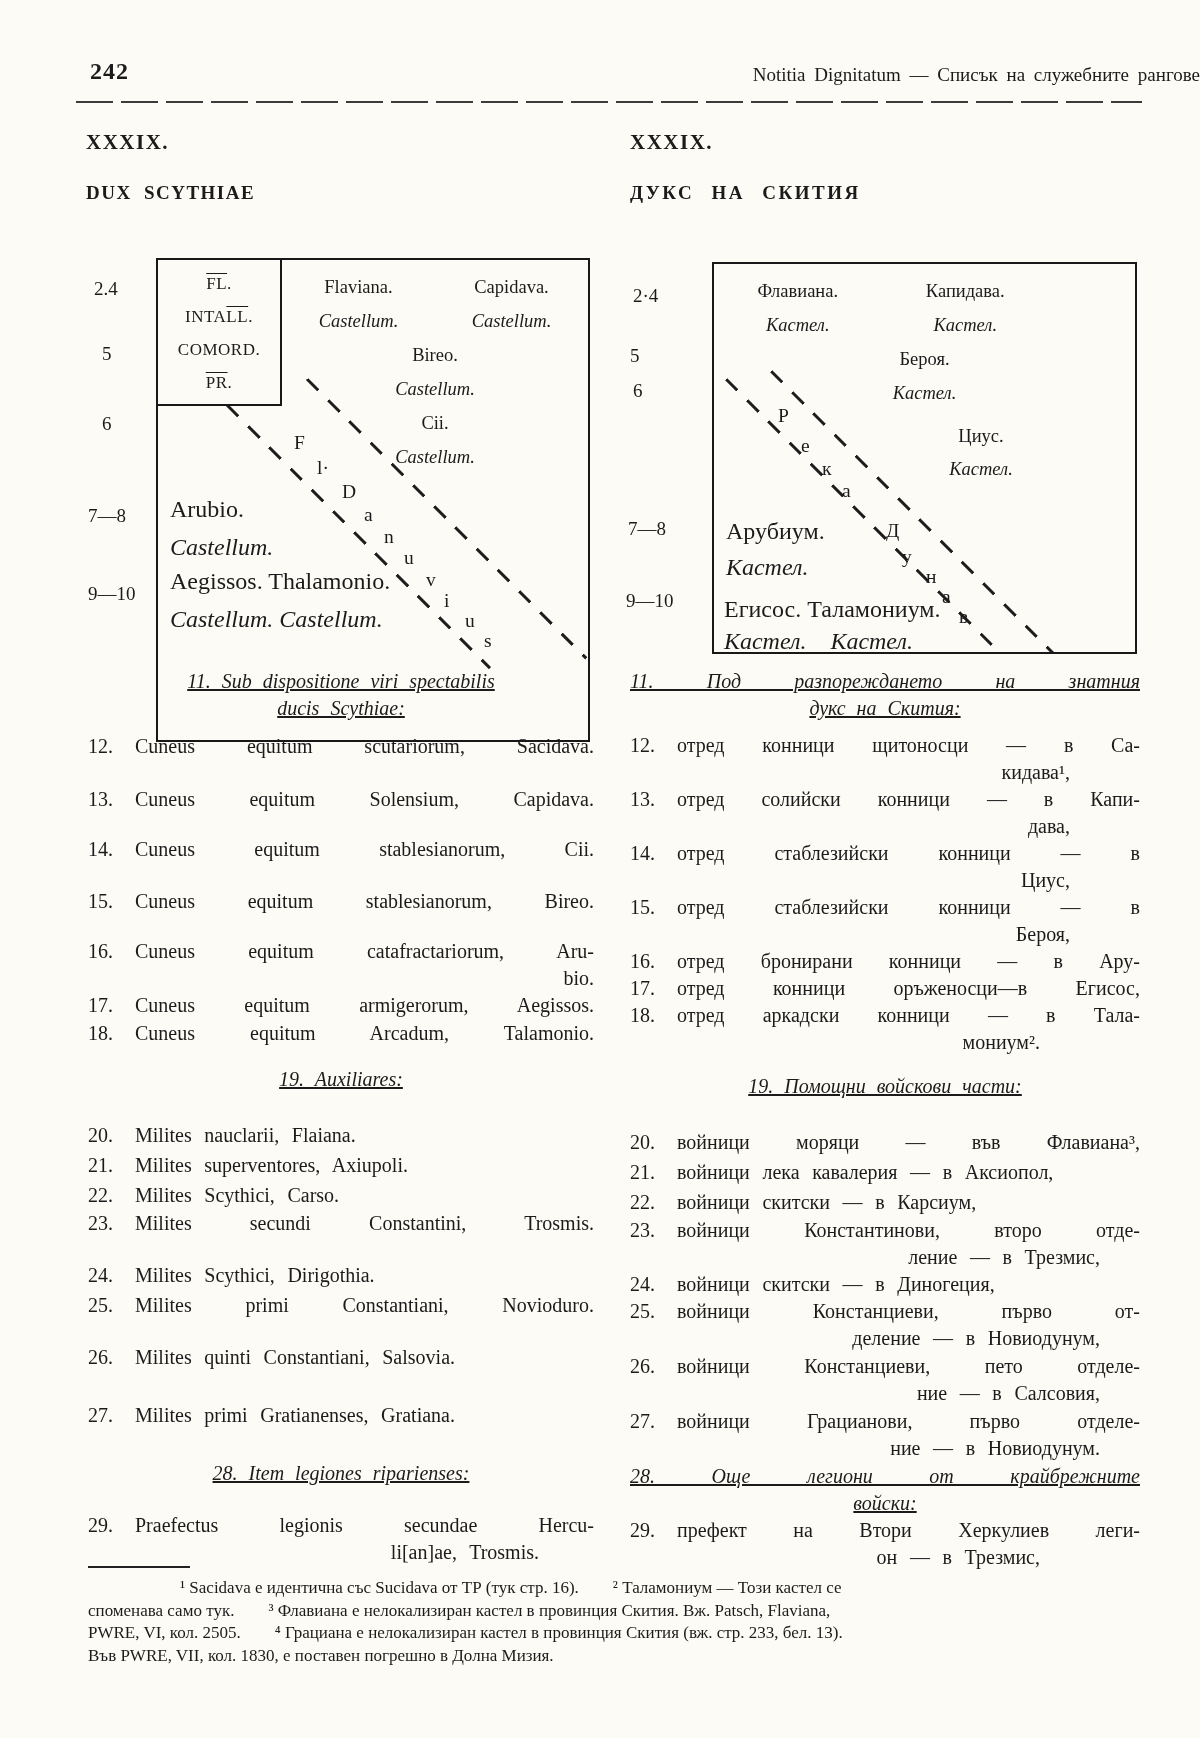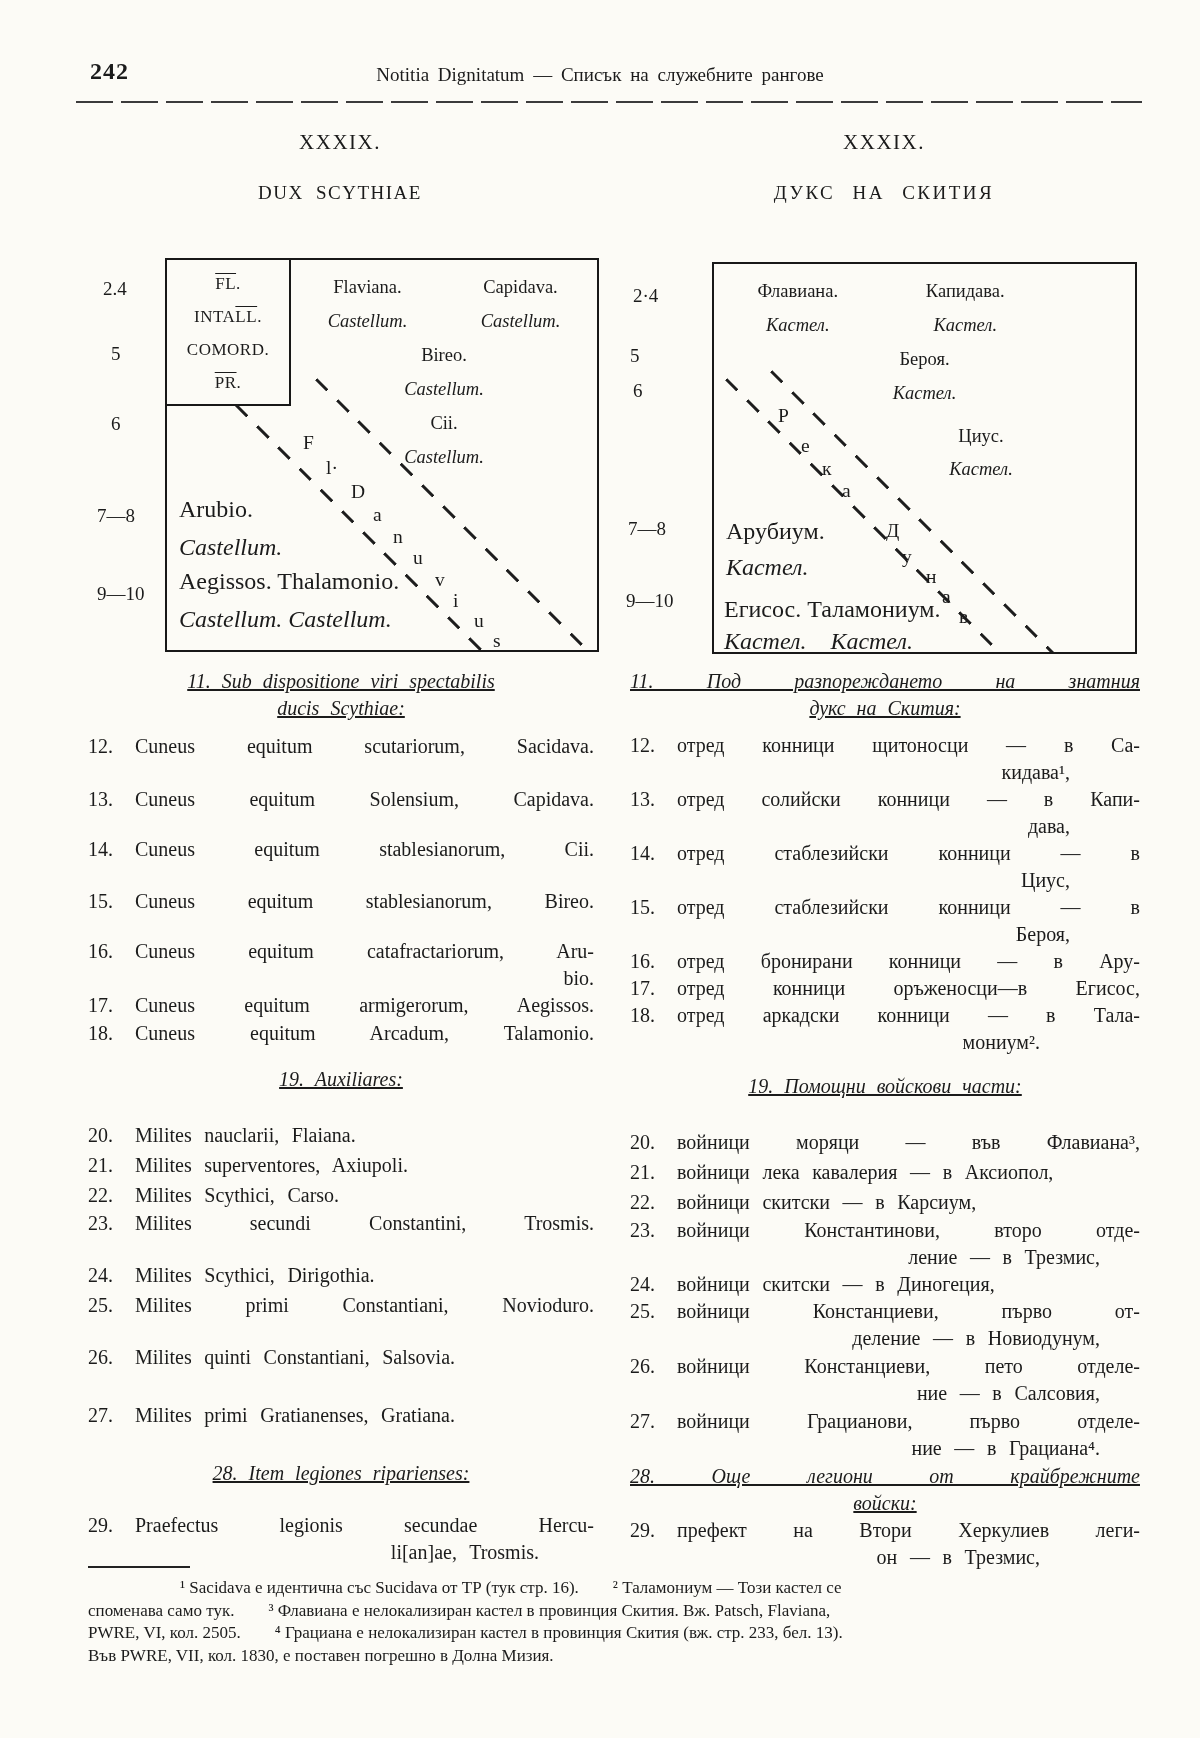--- a/index.html
+++ b/index.html
@@ -4,33 +4,33 @@
 <style>
   html,body { margin:0; padding:0; background:#e8e6e0; }
   .page {
     position:relative; width:1200px; height:1738px;
     background:#fcfbf6; color:#1b1b1b;
     font-family:"Liberation Serif","DejaVu Serif",serif;
     overflow:hidden;
   }
   
   .pgnum { position:absolute; left:90px; top:58px; font-size:24px; font-weight:bold; letter-spacing:1px; }
-  .htitle { position:absolute; left:0; right:0; top:64px; text-align:center; font-size:19px; word-spacing:4px; }
+  .htitle { position:absolute; left:0; right:0; top:64px; text-align:right; font-size:19px; word-spacing:4px; }
   .hrule { position:absolute; left:76px; right:58px; top:101px; height:2px;
            background:repeating-linear-gradient(90deg,#3b3b3b 0 37px,transparent 37px 45px); }
   
-  .colhead { position:absolute; top:130px; width:508px; text-align:center; }
+  .colhead { position:absolute; top:130px; width:508px; text-align:left;font-weight:bold; }
   .colhead.lat { left:86px; }
   .colhead.bul { left:630px; }
   .secnum { font-size:21px; letter-spacing:1.5px; }
   .sectitle { margin-top:27px; font-size:19px; letter-spacing:1.5px; word-spacing:6px; }
   .colhead.bul .sectitle { letter-spacing:2.5px; word-spacing:10px; }
   
   .diagram { position:absolute; }
-  .dg-lat { left:85px; top:258px; width:520px; height:394px; }
+  .dg-lat { left:76px; top:258px; width:520px; height:484px; }
   .dg-bul { left:598px; top:262px; width:542px; height:392px; }
   .dnum { position:absolute; font-size:19px; }
   .dbox { position:absolute; top:0; bottom:0; border:2.5px solid #181818; overflow:hidden; }
   .dg-lat .dbox { left:80px; width:430px; }
   .dg-bul .dbox { left:114px; width:421px; }
   .cmdbox { position:absolute; left:0; top:0; width:124px; height:146px;
             border-right:2.5px solid #181818; border-bottom:2.5px solid #181818;
             text-align:center; font-size:17px; line-height:33px; padding-top:7px;
             letter-spacing:0.5px; box-sizing:border-box; }
   .ov { text-decoration:overline; }
@@ -394,21 +394,21 @@
         <span class="n">26.</span>
         <div class="t">
           <div class="l just">войници Констанциеви, пето отделе-</div>
           <div class="l r pr40">ние — в Салсовия,</div>
         </div>
       </div>
     <div class="li mt1">
         <span class="n">27.</span>
         <div class="t">
           <div class="l just">войници Грацианови, първо отделе-</div>
-          <div class="l r pr40">ние — в Грациана⁴.</div>
+          <div class="l r pr40">ние — в Новиодунум.</div>
         </div>
       </div>
     <div class="hd mt1">
       <div class="jl">28. Още легиони от крайбрежните</div>
       <div>войски:</div>
     </div>
     <div class="li">
         <span class="n">29.</span>
         <div class="t">
           <div class="l just">префект на Втори Херкулиев леги-</div>

